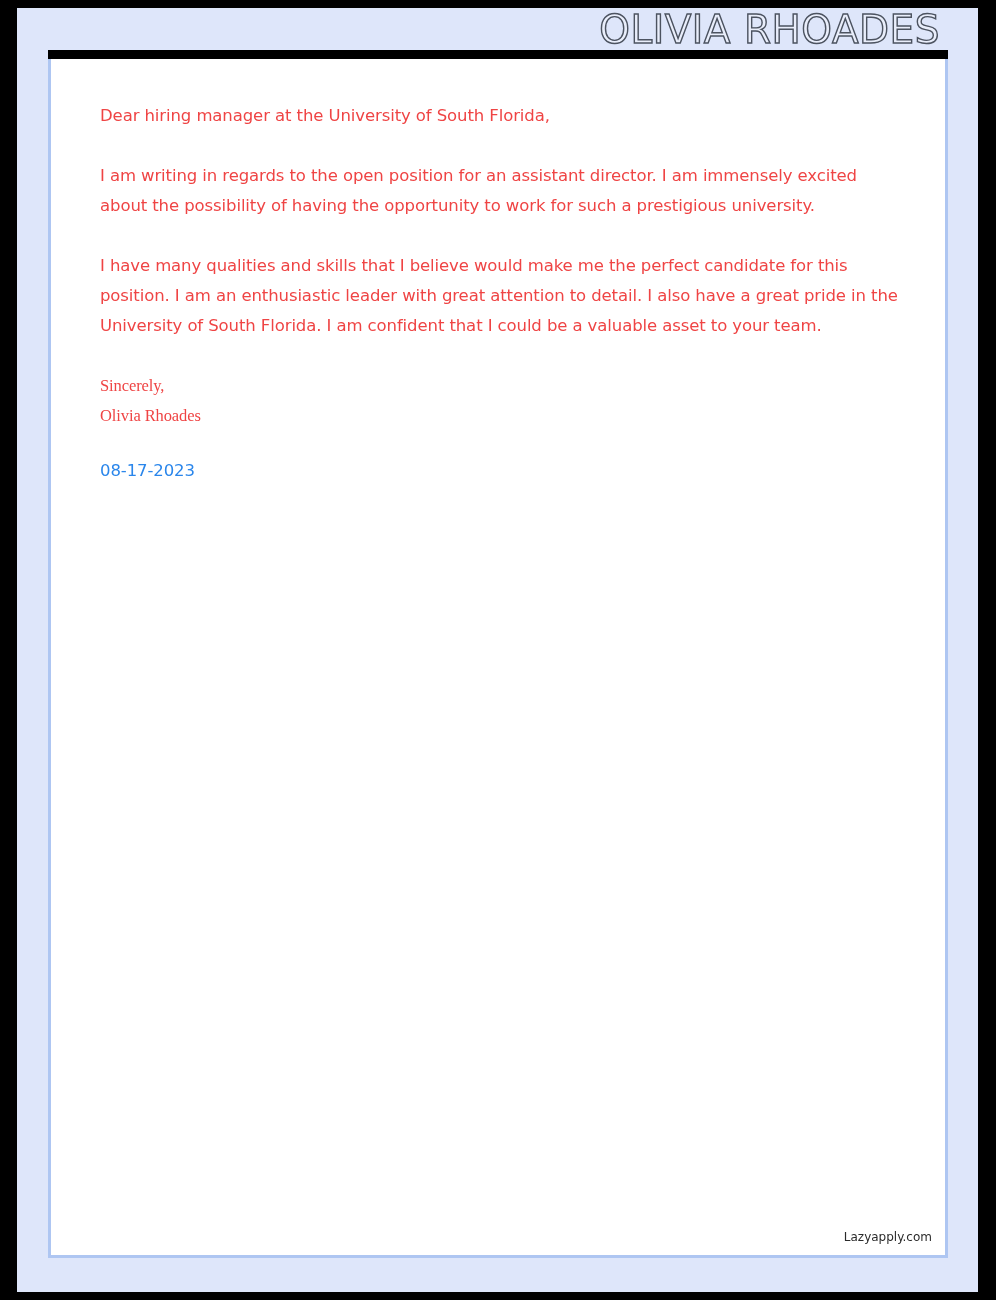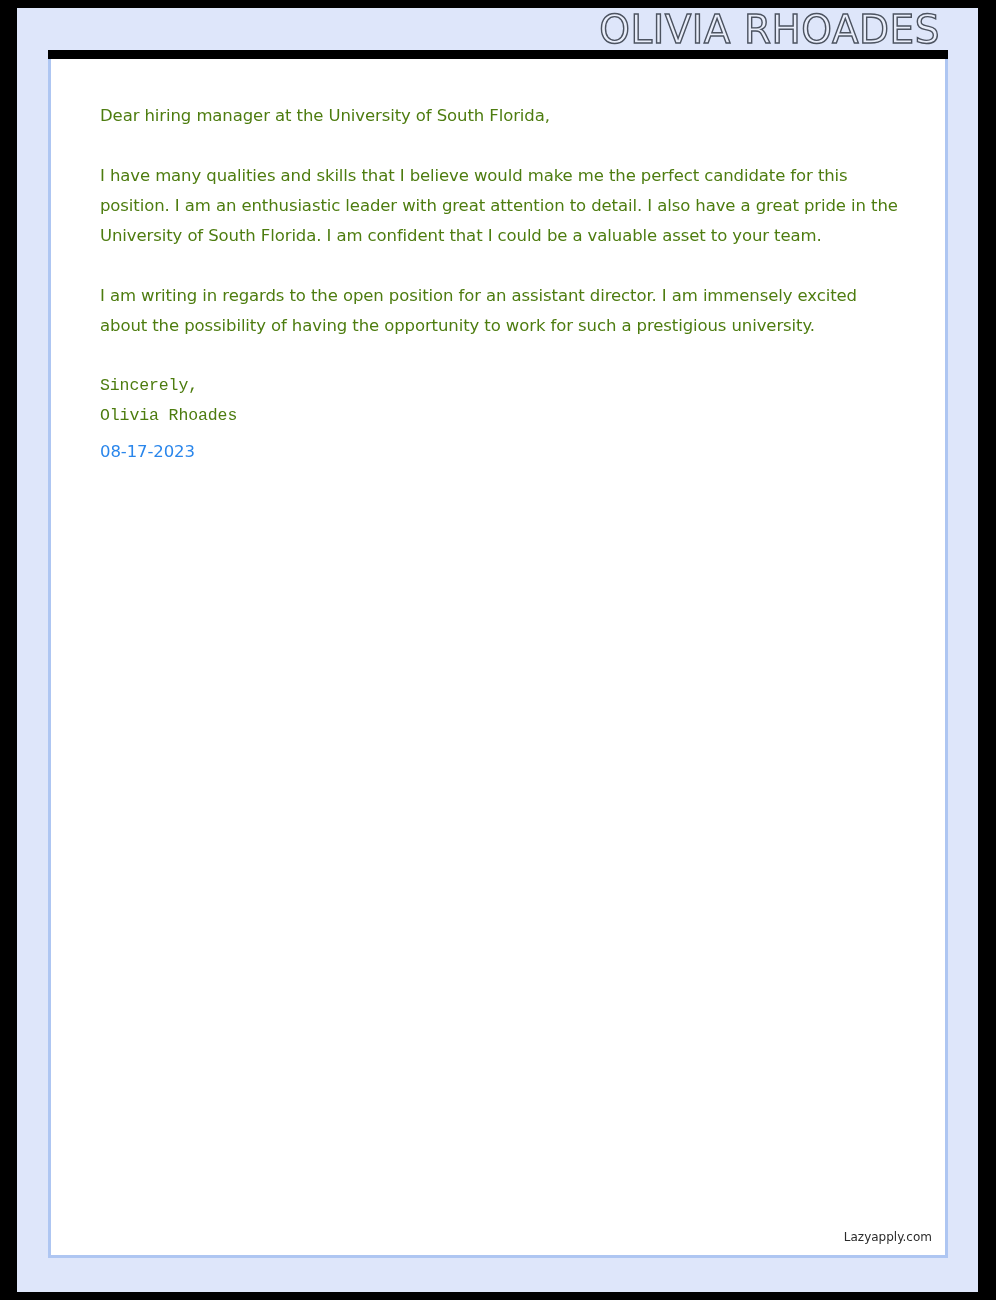--- a/index.html
+++ b/index.html
@@ -69,41 +69,41 @@
   .letter-body {
     position: absolute;
     left: 49px;
     top: 42px;
     width: 800px;
   }
   .para {
     font-family: "DejaVu Sans", sans-serif;
     font-size: 16.5px;
     line-height: 30px;
-    color: #4d7c0f;
+    color: #ef4444;
     font-weight: 400;
     margin: 0 0 30px 0;
     letter-spacing: -0.1px;
   }
   .sign-block {
     margin-top: 0;
   }
   .sign-line {
-    font-family: Liberation Mono, monospace;
+    font-family: Liberation Serif, serif;
     font-size: 16.5px;
     line-height: 30px;
-    color: #4d7c0f;
+    color: #ef4444;
     letter-spacing: -0.1px;
   }
   .date-line {
     font-family: "DejaVu Sans", sans-serif;
     font-size: 16.5px;
     line-height: 30px;
     color: #2a86eb;
-    margin-top: 6px;
+    margin-top: 25px;
     letter-spacing: -0.1px;
   }
   .footer-brand {
     position: absolute;
     right: 13px;
     bottom: 10px;
     font-family: "DejaVu Sans", sans-serif;
     font-size: 12px;
     line-height: 16px;
     color: #2b2b2b;
@@ -119,23 +119,23 @@
   <div class="header-name">OLIVIA RHOADES</div>
 
   <div class="header-rule"></div>
 
   <div class="card">
 
     <div class="letter-body">
 
       <p class="para">Dear hiring manager at the University of South Florida,</p>
 
+      <p class="para">I am writing in regards to the open position for an assistant director. I am immensely excited about the possibility of having the opportunity to work for such a prestigious university.</p>
+
       <p class="para">I have many qualities and skills that I believe would make me the perfect candidate for this position. I am an enthusiastic leader with great attention to detail. I also have a great pride in the University of South Florida. I am confident that I could be a valuable asset to your team.</p>
-
-      <p class="para">I am writing in regards to the open position for an assistant director. I am immensely excited about the possibility of having the opportunity to work for such a prestigious university.</p>
 
 
       <div class="sign-block">
         <div class="sign-line">Sincerely,</div>
         <div class="sign-line">Olivia Rhoades</div>
         <div class="date-line">08-17-2023</div>
       </div>
 
     </div>
 

